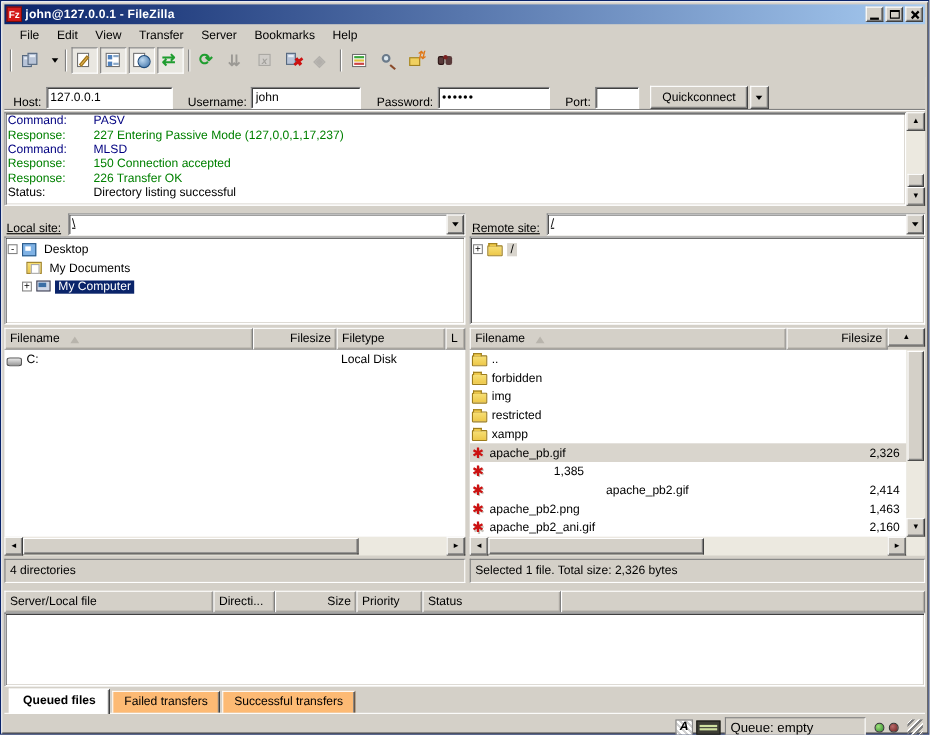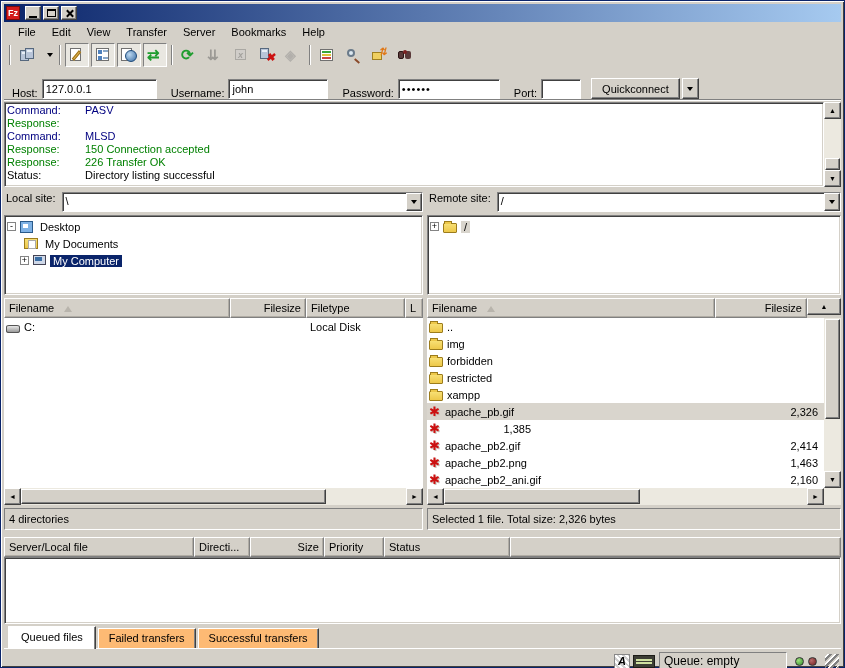--- a/index.html
+++ b/index.html
@@ -91,21 +91,21 @@
 
   
   .hsplit { flex:0 0 5px; }
   .vsplit { width:4px; flex:0 0 4px; }
 
   
   .panes { flex:0 0 334px; display:flex; }
   .pane { display:flex; flex-direction:column; }
   .pane-left { width:419px; flex:0 0 419px; }
   .pane-right { flex:1; }
-  .site-row { height:22px; flex:0 0 22px; display:flex; align-items:flex-start; }
+  .site-row { height:22px; flex:0 0 22px; display:flex; align-items:flex-end;text-decoration:underline; }
   .site-label { padding:0 6px 0 2px; }
   .combo { flex:1; height:20px; display:flex; align-items:stretch; }
   .combo-text { flex:1; padding:2px 3px; }
   .combo-btn { width:16px; display:flex; align-items:center; justify-content:center; }
   .tree { flex:0 0 80px; margin-top:1px; padding:2px; overflow:hidden; }
   .tree-row { display:flex; align-items:center; height:17px; }
   .expander { width:9px; height:9px; flex:0 0 9px; border:1px solid #848484; background:#fff; font-size:9px; line-height:7px; text-align:center; margin-right:4px; }
   .tree-label { padding:0 3px; }
   .sel-active { background:#0a246a; color:#fff; }
   .sel-inactive { background:#d9d5cd; }
@@ -135,41 +135,42 @@
     border:1px solid #808080; border-right-color:#fff; border-bottom-color:#fff; margin-top:3px; }
 
   .list-area { display:flex; flex:1; }
   .list-main { flex:1; display:flex; flex-direction:column; }
 
   
   .queue { flex:0 0 87px; display:flex; flex-direction:column; margin-top:7px; }
   .queue-body { flex:1; }
   .tabs { height:24px; flex:0 0 24px; display:flex; align-items:flex-end; padding-left:4px; }
   .tab { padding:3px 10px 4px; margin-right:2px; border:1px solid #fff; border-right-color:#404040; border-bottom:none; background:#fdba74; box-shadow: inset -1px 0 0 #808080; }
-  .tab.active { background:#fff; font-weight:normal; padding:4px 12px 6px; border-color:#fff #404040 #fff #fff; position:relative; top:1px; }
+  .tab.active { background:#fff; font-weight:bold; padding:4px 12px 6px; border-color:#fff #404040 #fff #fff; position:relative; top:1px; }
 
   
   .statusbar { height:25px; flex:0 0 25px; display:flex; align-items:center; justify-content:flex-end; padding:2px 2px 2px 4px; border-top:1px solid #fff; }
   .sb-icon-ascii { width:16px; height:15px; background:repeating-linear-gradient(45deg,#fff 0 2px,#d0d0d0 2px 4px); border:1px solid #888; color:#000; font-weight:bold; font-style:italic; font-size:11px; line-height:13px; text-align:center; margin-right:3px; }
   .sb-badge { width:22px; height:13px; background:#3d3d35; border:1px solid #1c1c16; margin-right:4px; display:flex; flex-direction:column; justify-content:center; gap:1px; padding:0 2px; }
   .sb-badge i { display:block; height:2px; background:#cfe0a0; }
   .queue-panel { width:128px; height:18px; display:flex; align-items:center; padding:0 4px; background:#d4d0c8;
     border:1px solid #808080; border-right-color:#fff; border-bottom-color:#fff; margin-right:8px; font-size:12px; }
   .led { width:9px; height:9px; border-radius:50%; border:1px solid #333; margin-right:4px; }
   .led-green { background:radial-gradient(circle at 35% 35%, #9fe07a, #2e8b2e); }
   .led-red { background:radial-gradient(circle at 35% 35%, #b86a6a, #6e1f1f); }
   .grip { width:14px; height:14px; margin-left:4px; background:repeating-linear-gradient(135deg, transparent 0 2px, #fff 2px 3px, #808080 3px 5px); }
 </style>
 </head>
 <body>
 
 <div class="window">
 
   <div class="titlebar">
     <div class="app-icon">Fz</div>
+    <div class="title-text">john@127.0.0.1 - FileZilla</div>
     <div class="win-btn">
         <span class="glyph-min"></span>
       </div>
     <div class="win-btn">
         <span class="glyph-max"></span>
       </div>
     <div class="win-btn">
         <span class="glyph-close"></span>
       </div>
   </div>
@@ -285,20 +286,21 @@
   </div>
 
   <div class="log-wrap">
     <div class="log sunken">
       <div class="log-row">
           <span class="log-label t-command">Command:</span>
           <span class="t-command">PASV</span>
         </div>
       <div class="log-row">
           <span class="log-label t-response">Response:</span>
+          <span class="t-response">227 Entering Passive Mode (127,0,0,1,17,237)</span>
         </div>
       <div class="log-row">
           <span class="log-label t-command">Command:</span>
           <span class="t-command">MLSD</span>
         </div>
       <div class="log-row">
           <span class="log-label t-response">Response:</span>
           <span class="t-response">150 Connection accepted</span>
         </div>
       <div class="log-row">
@@ -412,26 +414,26 @@
       <div class="list-area">
         <div class="list-main">
           <div class="list-body">
             <div class="file-row">
                 <span class="icon-folder"></span>
                 <span style="flex:1;">..</span>
                 <span class="file-size" style="width:92px;"></span>
               </div>
             <div class="file-row">
                 <span class="icon-folder"></span>
+                <span style="flex:1;">forbidden</span>
+                <span class="file-size" style="width:92px;"></span>
+              </div>
+            <div class="file-row">
+                <span class="icon-folder"></span>
                 <span style="flex:1;">img</span>
-                <span class="file-size" style="width:92px;"></span>
-              </div>
-            <div class="file-row">
-                <span class="icon-folder"></span>
-                <span style="flex:1;">forbidden</span>
                 <span class="file-size" style="width:92px;"></span>
               </div>
             <div class="file-row">
                 <span class="icon-folder"></span>
                 <span style="flex:1;">restricted</span>
                 <span class="file-size" style="width:92px;"></span>
               </div>
             <div class="file-row">
                 <span class="icon-folder"></span>
                 <span style="flex:1;">xampp</span>
@@ -441,21 +443,21 @@
                 <span class="icon-imgfile">✱</span>
                 <span style="flex:1;">apache_pb.gif</span>
                 <span class="file-size" style="width:92px;">2,326</span>
               </div>
             <div class="file-row">
                 <span class="icon-imgfile">✱</span>
                 <span class="file-size" style="width:92px;">1,385</span>
               </div>
             <div class="file-row">
                 <span class="icon-imgfile">✱</span>
-                <span style="flex:1;">apache_pb2.gif</span>
+                <span style="flex:1;text-align:center;">apache_pb2.gif</span>
                 <span class="file-size" style="width:92px;">2,414</span>
               </div>
             <div class="file-row">
                 <span class="icon-imgfile">✱</span>
                 <span style="flex:1;">apache_pb2.png</span>
                 <span class="file-size" style="width:92px;">1,463</span>
               </div>
             <div class="file-row">
                 <span class="icon-imgfile">✱</span>
                 <span style="flex:1;">apache_pb2_ani.gif</span>

